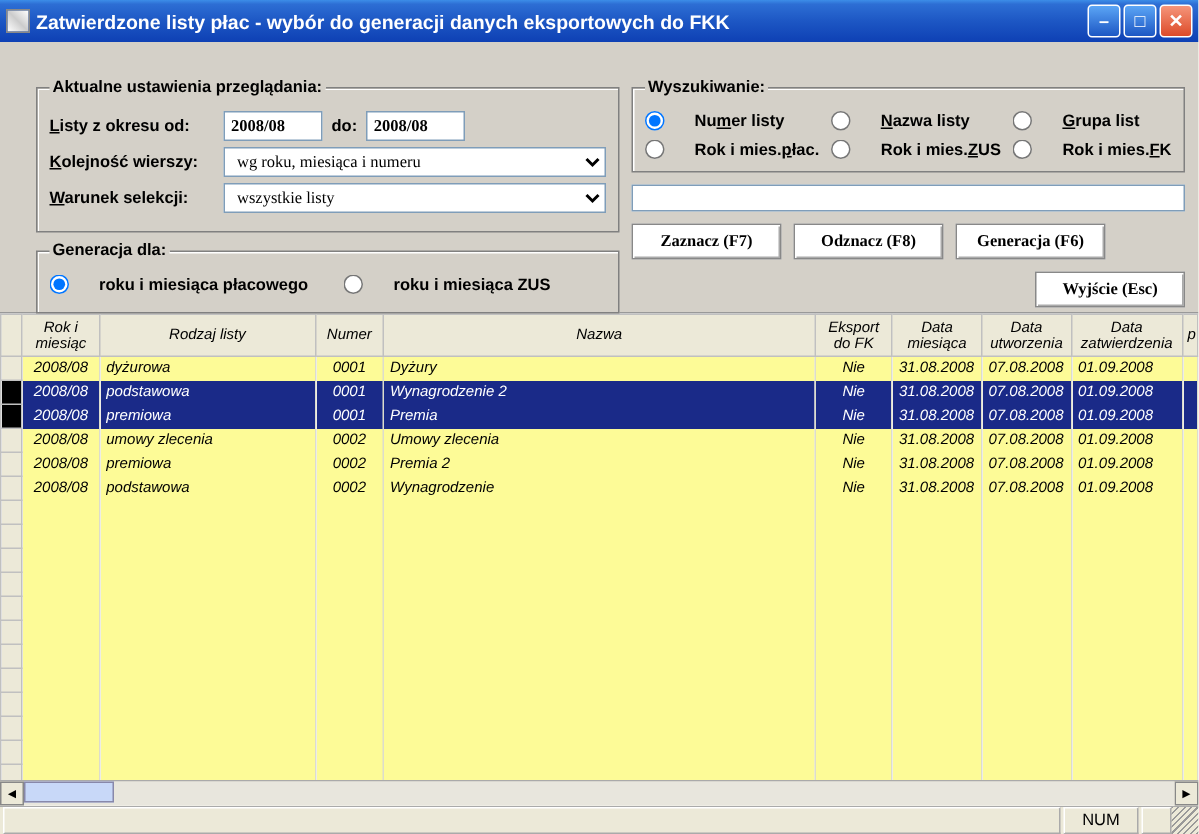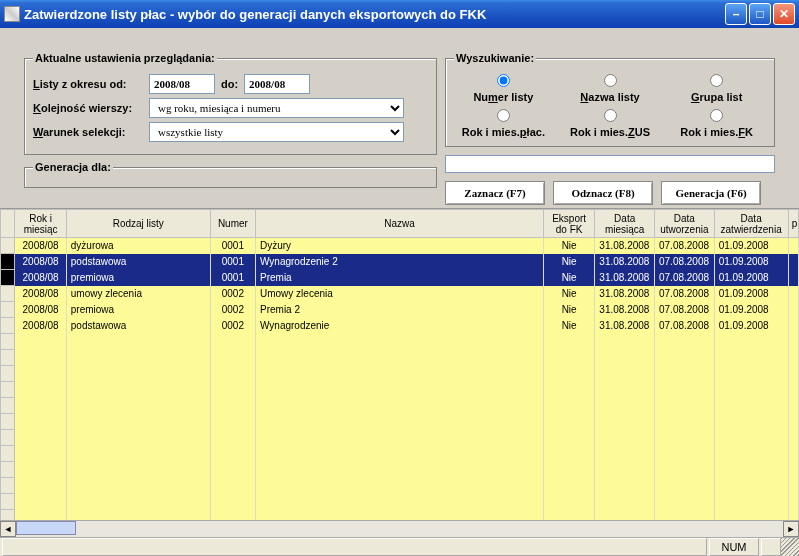--- a/index.html
+++ b/index.html
@@ -62,39 +62,39 @@
 input[type=text], select {
   font: 11px Tahoma;
   border: 1px solid #7f9db9;
   padding: 2px 4px;
   background: #fff;
   height: 20px;
 }
 input[type=text].period { width: 66px; font-weight: bold; }
 select.long { width: 255px; }
 .radio-grid { display: grid; grid-template-columns: 1fr 1fr 1fr; gap: 6px 8px; margin-top: 4px; }
-.radio-item { display: flex; align-items: center; gap: 4px; white-space: nowrap; flex-direction: column; }
+.radio-item { display: flex; align-items: center; gap: 20px; white-space: nowrap; }
 .radio-item label { font-weight: bold; }
 .radio-item label .uline { text-decoration: underline; }
 .searchbox { width: 100%; height: 20px; margin-top: 2px; }
 .btns { display: flex; gap: 8px; flex-wrap: wrap; margin-top: 2px; }
 button.winbtn {
   font: 11px Tahoma;
   font-weight: bold;
   background: #ffffff;
   border: 1px solid #888;
   box-shadow: inset 1px 1px #fff, inset -1px -1px #aaa;
   padding: 4px 10px;
   cursor: pointer;
   min-width: 100px;
   height: 24px;
 }
 .btns-right { justify-content: flex-end; }
 .grid-wrap { background: #fff; height: 312px; overflow: hidden; border-top: 1px solid #999; }
-table { border-collapse: collapse; width: 100%; table-layout: fixed; }
+table { border-collapse: collapse; width: 100%; table-layout: fixed; font-style: italic; }
 th {
   background: #ece9d8;
   border: 1px solid #c0c0c0;
   font-weight: normal;
   font-size: 10px;
   padding: 2px 3px;
   height: 28px;
   text-align: center;
 }
 td {
@@ -160,20 +160,30 @@
         <span class="lbl"><span class="uline">K</span>olejność wierszy:</span>
         <select class="long"><option>wg roku, miesiąca i numeru</option></select>
       </div>
       <div class="row">
         <span class="lbl"><span class="uline">W</span>arunek selekcji:</span>
         <select class="long"><option>wszystkie listy</option></select>
       </div>
     </fieldset>
     <fieldset class="sunken">
       <legend>Generacja dla:</legend>
+      <div class="row" style="gap:24px">
+        <span class="radio-item">
+            <input type="radio" name="gen" checked="" style="">
+            <label>roku i miesiąca płacowego</label>
+          </span>
+        <span class="radio-item">
+            <input type="radio" name="gen" style="">
+            <label>roku i miesiąca ZUS</label>
+          </span>
+      </div>
     </fieldset>
   </div>
   <div class="right-col">
     <fieldset class="sunken">
       <legend>Wyszukiwanie:</legend>
       <div class="radio-grid">
         <span class="radio-item">
             <input type="radio" name="s" checked="" style="">
             <label>Nu<span class="uline">m</span>er listy</label>
           </span>
@@ -197,20 +207,23 @@
             <input type="radio" name="s" style="">
             <label>Rok i mies.<span class="uline">F</span>K</label>
           </span>
       </div>
     </fieldset>
     <input type="text" class="searchbox" value="" style="">
     <div class="btns">
       <button class="winbtn"><span class="uline">Z</span>aznacz (F7)</button>
       <button class="winbtn"><span class="uline">O</span>dznacz (F8)</button>
       <button class="winbtn">G<span class="uline">e</span>neracja (F6)</button>
+    </div>
+    <div class="btns btns-right">
+      <button class="winbtn">W<span class="uline">y</span>jście (Esc)</button>
     </div>
   </div>
 </div>
 
 <div class="grid-wrap">
   <table>
     <colgroup>
       <col class="c0">
         <col class="c1">
         <col class="c2">

